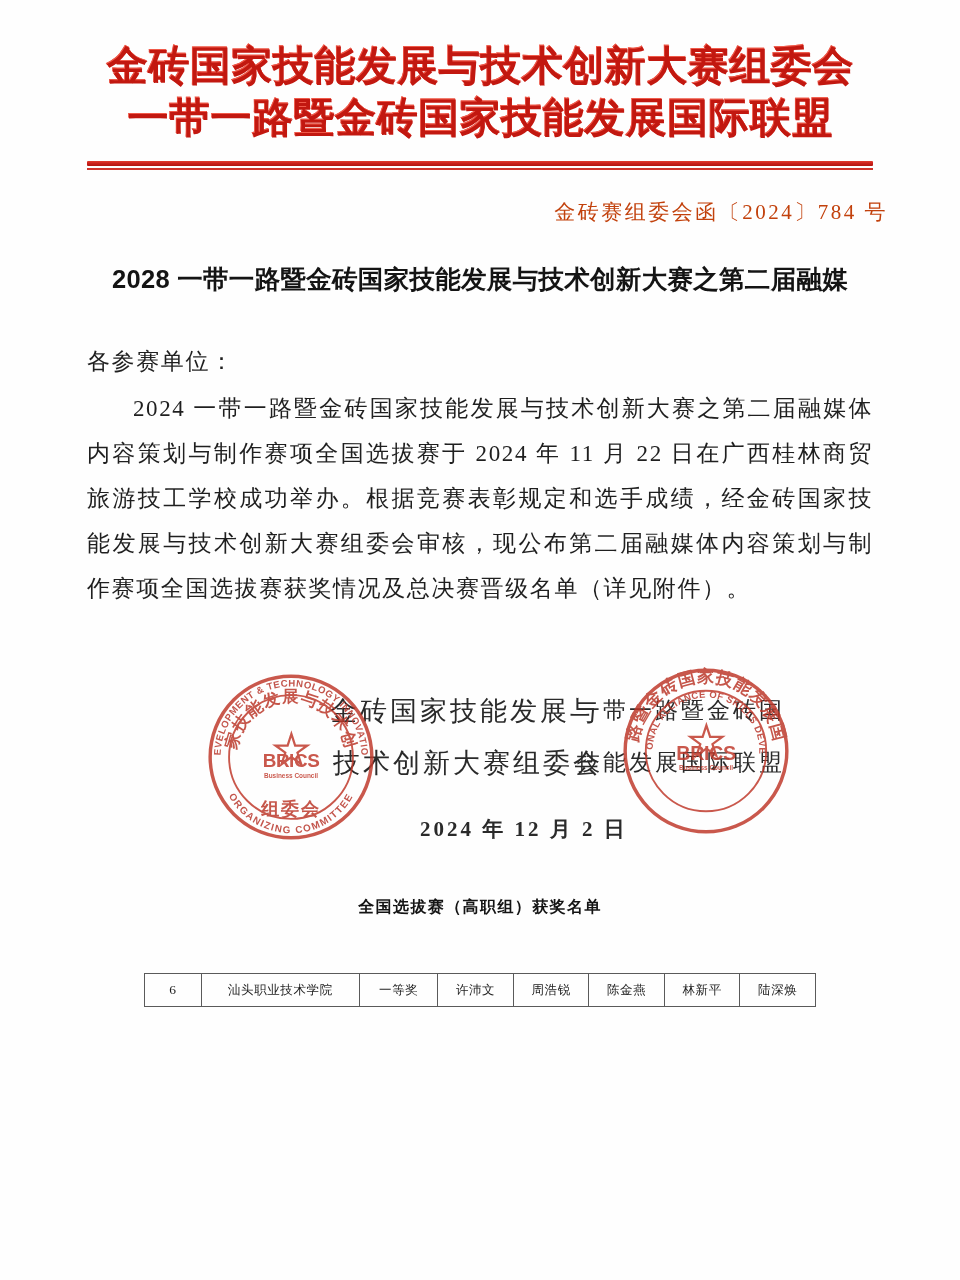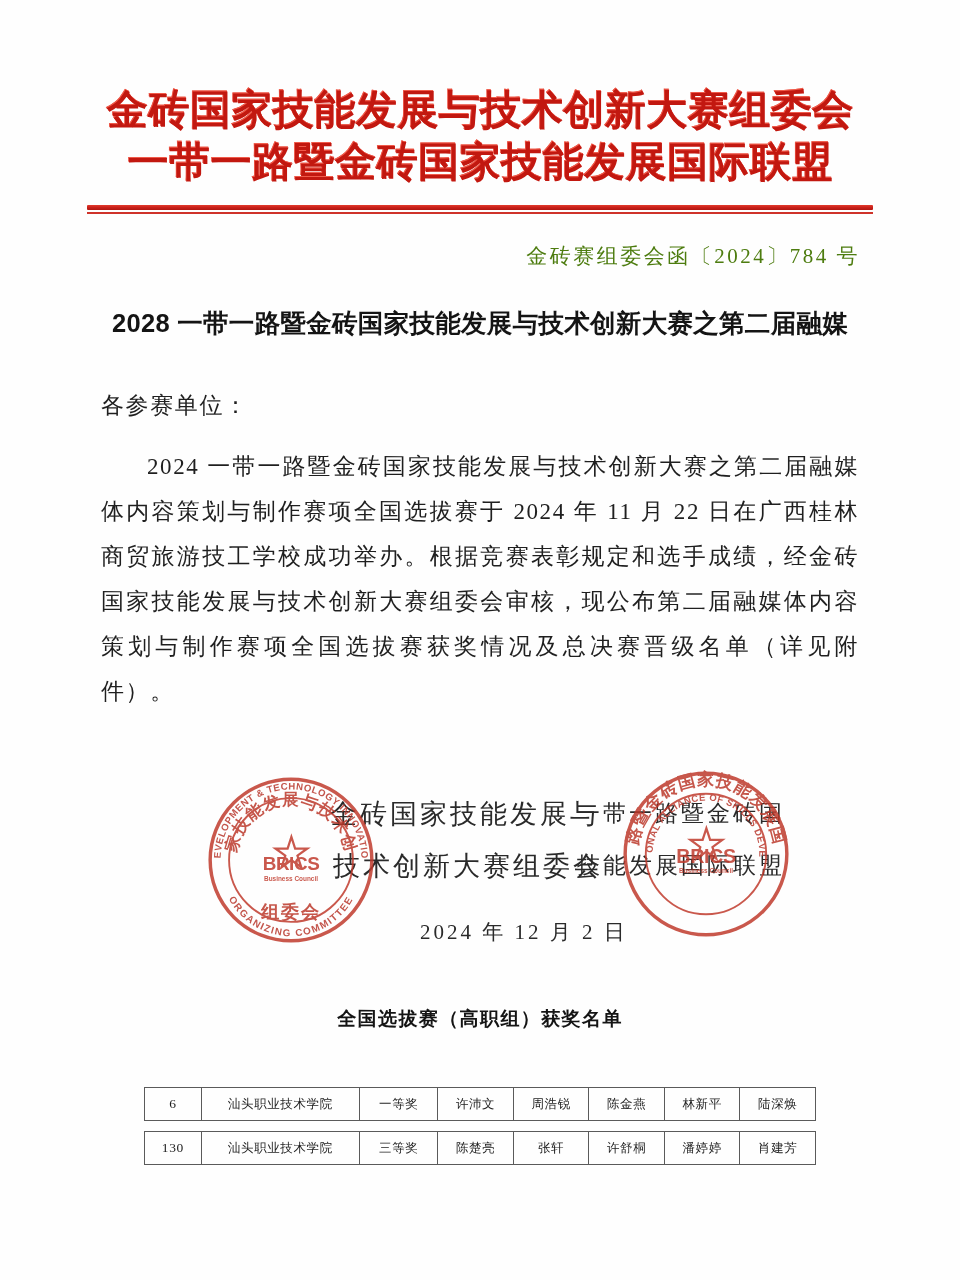--- a/index.html
+++ b/index.html
@@ -20,21 +20,21 @@
   .page {
     position: relative;
     width: 960px;
     height: 1280px;
     background: #fefefe;
     padding: 0;
   }
 
   
   .letterhead {
-    padding-top: 84px;
+    padding-top: 40px;
     text-align: center;
   }
   .letterhead-line {
     font-family: "Liberation Sans", "DejaVu Sans", sans-serif;
     font-weight: bold;
     font-size: 41px;
     line-height: 50px;
     letter-spacing: 0.5px;
     color: #e02a20;
     text-shadow: 0.5px 0.5px 0 #c21810, -0.3px 0 0 #f05a4a;
@@ -58,24 +58,24 @@
   .rule-gap { height: 2px; }
   .rule-thin {
     height: 2px;
     background: #cf332a;
   }
 
   
   .docnum {
     margin-top: 28px;
     text-align: right;
-    padding-right: 100px;
+    padding-right: 72px;
     font-size: 21px;
     letter-spacing: 2.5px;
-    color: #4d7c0f;
+    color: #c2410c;
   }
 
   
   .doc-title {
     margin: 30px auto 0 auto;
     width: 800px;
     text-align: center;
     font-family: "Liberation Sans", "DejaVu Sans", sans-serif;
     font-weight: bold;
     font-size: 25.5px;
@@ -87,21 +87,21 @@
   
   .body-text {
     margin: 36px auto 0 auto;
     width: 790px;
     font-size: 23px;
     line-height: 45px;
     letter-spacing: 1.6px;
     color: #1f1f1f;
     text-align: justify;
   }
-  .body-text p { margin: 16px; }
+  .body-text p { margin: 2px; }
   .body-text p.indent { text-indent: 2em; }
 
   
   .sign-area {
     position: relative;
     margin-top: 52px;
     height: 220px;
   }
   .sign-text {
     position: absolute;
@@ -115,20 +115,21 @@
     text-align: center;
   }
   .sign-text .sl2 { padding-left: 6px; }
   .sign-date {
     position: absolute;
     left: 420px;
     top: 152px;
     font-size: 21px;
     letter-spacing: 3px;
     color: #2a2a2a;
+    font-weight: bold;
   }
   .sign-text-right {
     position: absolute;
     left: 556px;
     top: 22px;
     width: 250px;
     font-size: 23px;
     line-height: 52px;
     letter-spacing: 3px;
     color: #2a2a2a;
@@ -141,25 +142,25 @@
     width: 172px;
     height: 172px;
     opacity: 0.84;
   }
   .seal.left  { left: 205px; top: 8px; }
   .seal.right { left: 620px; top: 2px; }
   .seal svg { width: 100%; height: 100%; display: block; }
 
   
   .list-heading {
-    margin-top: 20px;
+    margin-top: 14px;
     text-align: center;
     font-family: "Liberation Sans", "DejaVu Sans", sans-serif;
     font-weight: bold;
-    font-size: 19px;
+    font-size: 16px;
     letter-spacing: 1.4px;
     color: #141414;
   }
 
   
   .tables-wrap {
     margin: 55px auto 0 auto;
     width: 672px;
   }
   table.award {
@@ -286,30 +287,16 @@
           <td class="c-award">一等奖</td>
           <td class="c-name">许沛文</td>
           <td class="c-name">周浩锐</td>
           <td class="c-name">陈金燕</td>
           <td class="c-name">林新平</td>
           <td class="c-name">陆深焕</td>
         </tr>
       </tbody>
     </table>
 
-    <table class="award">
-      <tbody>
-        <tr>
-          <td class="c-no">130</td>
-          <td class="c-school">汕头职业技术学院</td>
-          <td class="c-award">三等奖</td>
-          <td class="c-name">陈楚亮</td>
-          <td class="c-name">张轩</td>
-          <td class="c-name">许舒桐</td>
-          <td class="c-name">潘婷婷</td>
-          <td class="c-name">肖建芳</td>
-        </tr>
-      </tbody>
-    </table>
 
   </div>
 
 </div>
 
 </body></html>

